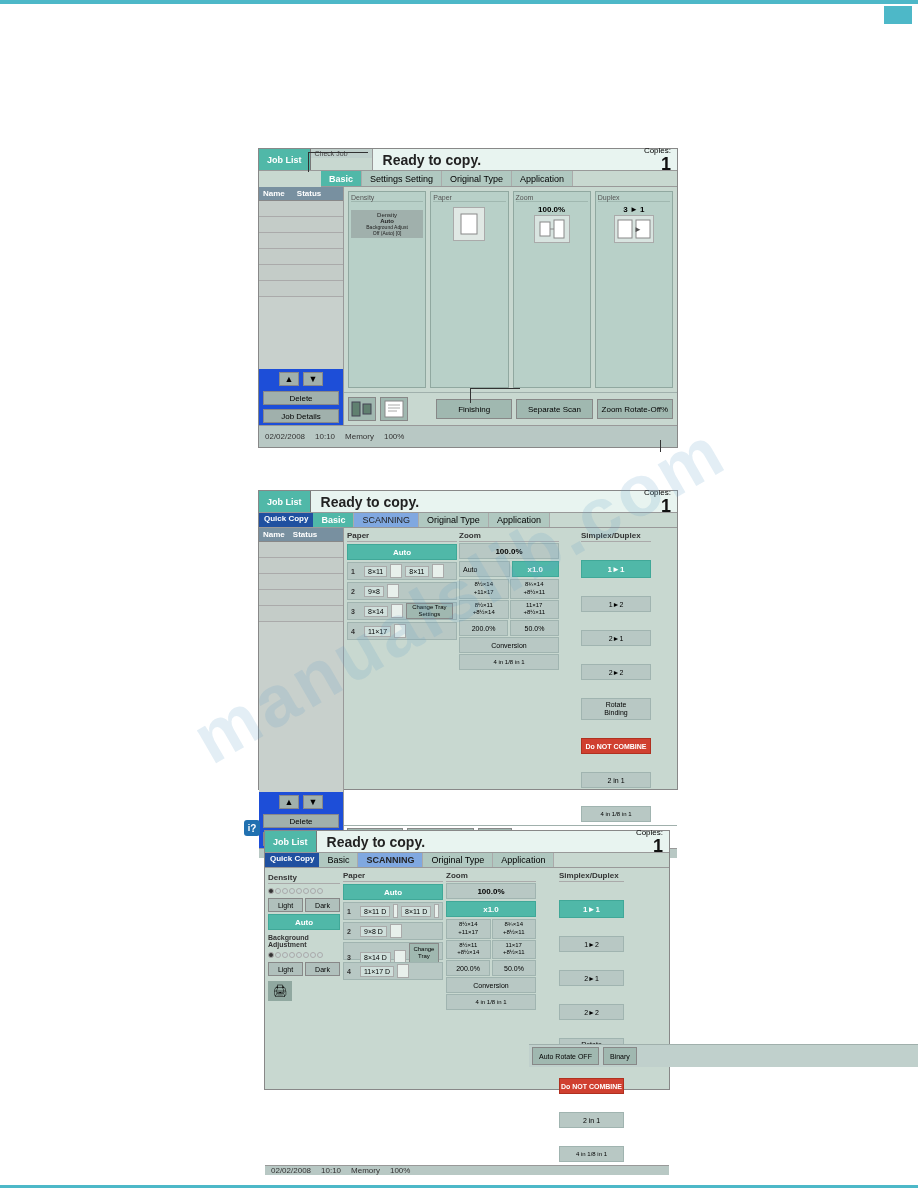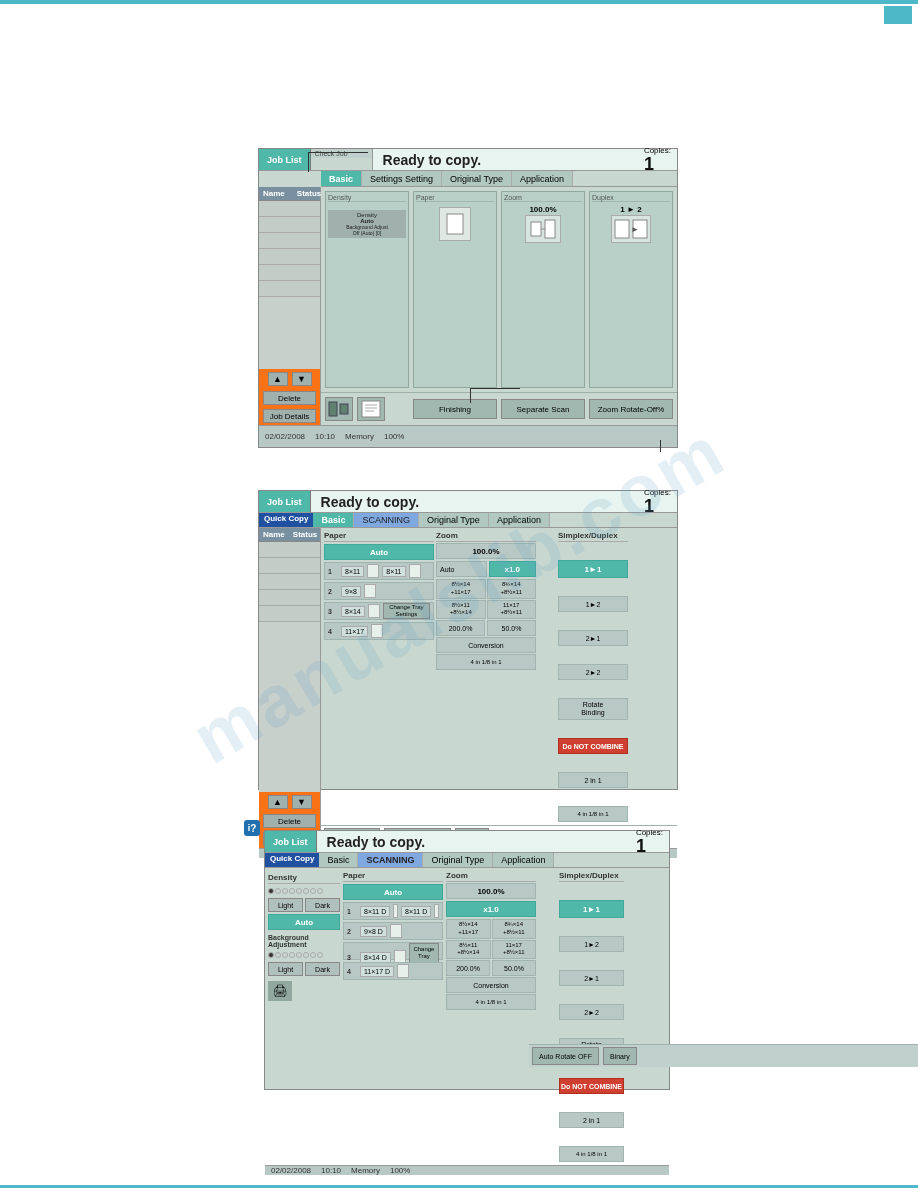--- a/index.html
+++ b/index.html
@@ -149,20 +149,21 @@
       padding-left: 10px;
       font-size: 14px;
       font-weight: bold;
       color: #222;
     }
 
     .copies-area {
       background: #e8f4f0;
       display: flex;
       flex-direction: column;
+      align-items: flex-end;
       padding-right: 6px;
       font-size: 9px;
       justify-content: center;
     }
     .copies-number {
       font-size: 18px;
       font-weight: bold;
       color: #111;
       line-height: 1;
     }
@@ -178,22 +179,22 @@
       white-space: nowrap;
     }
     .tab.active {
       background: #50b8a8;
       color: white;
       font-weight: bold;
     }
 
     
     .screen-sidebar {
-      width: 62px;
-      background: #f97316;
+      width: 85px;
+      background: #1d4ed8;
       border-right: 1px solid #999;
       display: flex;
       flex-direction: column;
     }
 
     .sidebar-section-header {
       background: #7890a0;
       color: white;
       font-size: 8px;
       font-weight: bold;
@@ -826,21 +827,21 @@
                 <rect x="16" y="2" width="10" height="18" fill="white" stroke="#888" stroke-width="1"></rect>
                 <line x1="12" y1="11" x2="16" y2="11" stroke="#888" stroke-width="1"></line>
               </svg>
             </div>
           </div>
         </div>
 
         <div style="flex:1;background:#b8d0c8;border:1px solid #90a8a0;padding:2px;">
           <div style="font-size:7px;color:#555;border-bottom:1px solid #a0b8b0;margin-bottom:2px;">Duplex</div>
           <div style="display:flex;flex-direction:column;align-items:center;justify-content:center;min-height:40px;gap:1px;">
-            <div style="font-size:8px;font-weight:bold;">1 ► 2</div>
+            <div style="font-size:8px;font-weight:bold;">3 ► 1</div>
             <div style="width:40px;height:28px;background:#d8e4e0;border:1px solid #aaa;display:flex;align-items:center;justify-content:center;">
               <svg width="34" height="24">
                 <rect x="1" y="3" width="14" height="18" fill="white" stroke="#888" stroke-width="1"></rect>
                 <rect x="19" y="3" width="14" height="18" fill="white" stroke="#888" stroke-width="1"></rect>
                 <text x="17" y="15" fill="#555" font-size="8">►</text>
               </svg>
             </div>
           </div>
         </div>
       </div>

